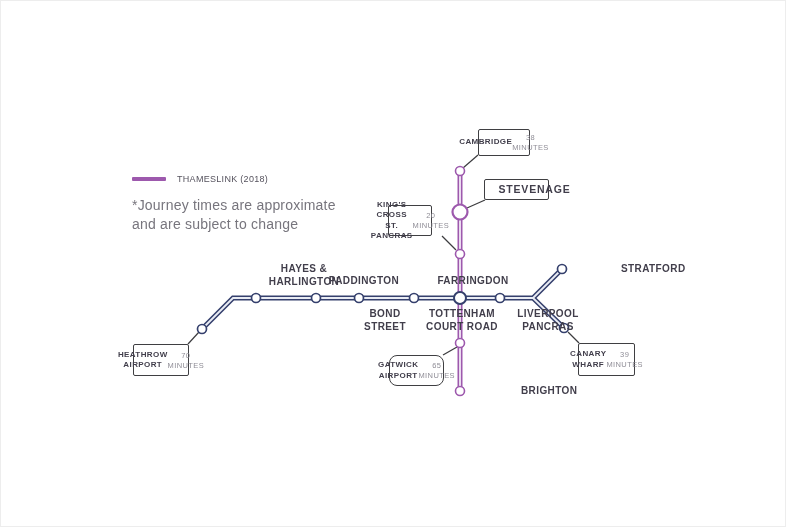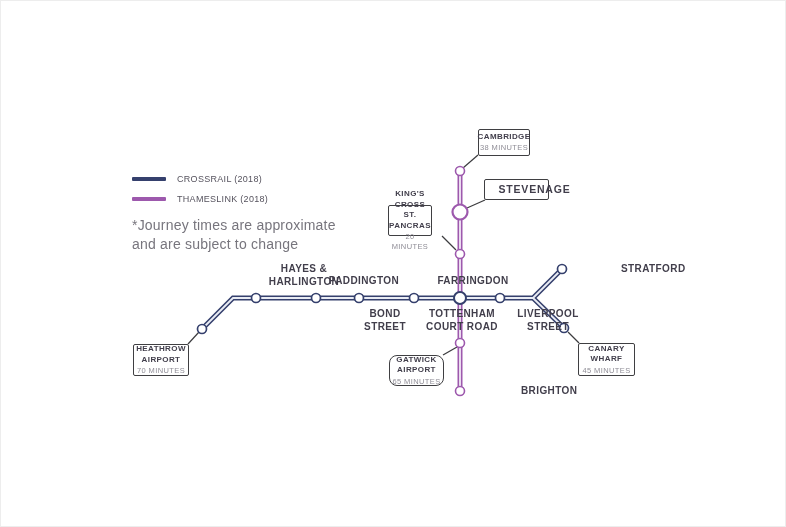--- a/index.html
+++ b/index.html
@@ -11,21 +11,21 @@
   
   .st-label{
     position:absolute;transform:translate(-50%,-50%);
     font-size:10px;font-weight:bold;color:#413e4b;letter-spacing:.4px;
     line-height:1.25;text-align:center;white-space:pre-line;margin-left:48px;
   }
   .st-label.left-anchor{transform:translate(0,-50%);text-align:left;}
   
   .callout{
     position:absolute;box-sizing:border-box;background:#fff;border:1.4px solid #3f3f42;
-    border-radius:2px;display:flex;flex-direction:column;align-items:center;justify-content:center;
+    border-radius:2px;display:flex;flex-direction:row;align-items:center;justify-content:center;
     text-align:center;z-index:3;
   }
   .callout .title{font-size:8px;font-weight:bold;color:#413e4b;letter-spacing:.4px;line-height:1.3;white-space:pre-line;}
   .callout .time{font-size:7.5px;color:#8f8d96;letter-spacing:.4px;line-height:1.3;margin-top:1px;}
   .callout.big .title{font-size:10.5px;letter-spacing:.8px;}
   
   .legend{position:absolute;left:131px;top:170px;z-index:2;}
   .legend-row{display:flex;align-items:center;height:16px;margin-bottom:4px;}
   .legend-row svg{display:block;margin-right:11px;}
   .legend-label{font-size:9px;color:#56535e;letter-spacing:.3px;}
@@ -74,44 +74,38 @@
       <circle cx="459" cy="211" r="7.5" stroke-width="2.2"></circle>
       <circle cx="459" cy="253" r="4.5"></circle>
       <circle cx="459" cy="342" r="4.5"></circle>
       <circle cx="459" cy="390" r="4.5"></circle>
     </g>
   </svg>
 
   <div class="legend">
     <div class="legend-row">
       <svg width="34" height="4">
-        <rect x="0" y="0" width="34" height="4" rx="1" fill="#35406d"></rect>
-      </svg>
-      <span class="legend-label">CROSSRAIL (2018)</span>
-    </div>
-    <div class="legend-row">
-      <svg width="34" height="4">
         <rect x="0" y="0" width="34" height="4" rx="1" fill="#9d59ad"></rect>
       </svg>
       <span class="legend-label">THAMESLINK (2018)</span>
     </div>
     <div class="legend-note">*Journey times are approximate
 and are subject to change</div>
   </div>
 
   <div class="st-label" style="left:255px;top:274px;">HAYES &amp;
 HARLINGTON</div>
   <div class="st-label" style="left:315px;top:280px;">PADDINGTON</div>
   <div class="st-label" style="left:336px;top:319px;">BOND
 STREET</div>
   <div class="st-label" style="left:413px;top:319px;">TOTTENHAM
 COURT ROAD</div>
   <div class="st-label" style="left:424px;top:280px;">FARRINGDON</div>
   <div class="st-label" style="left:499px;top:319px;">LIVERPOOL
-STREET</div>
+PANCRAS</div>
   <div class="st-label left-anchor" style="left:572px;top:268px;">STRATFORD</div>
   <div class="st-label left-anchor" style="left:472px;top:390px;">BRIGHTON</div>
 
   <div class="callout" style="left:477px;top:128px;width:52px;height:27px;">
     <div class="title">CAMBRIDGE</div>
     <div class="time">38 MINUTES</div>
   </div>
 
   <div class="callout big" style="left:483px;top:178px;width:65px;height:21px;padding-left:36px;">
     <div class="title">STEVENAGE</div>
@@ -131,16 +125,16 @@
 
   <div class="callout" style="left:388px;top:354px;width:55px;height:31px;border-radius:8px;">
     <div class="title">GATWICK
 AIRPORT</div>
     <div class="time">65 MINUTES</div>
   </div>
 
   <div class="callout" style="left:577px;top:342px;width:57px;height:33px;">
     <div class="title">CANARY
 WHARF</div>
-    <div class="time">45 MINUTES</div>
+    <div class="time">39 MINUTES</div>
   </div>
 
 </div>
 
 </body></html>

